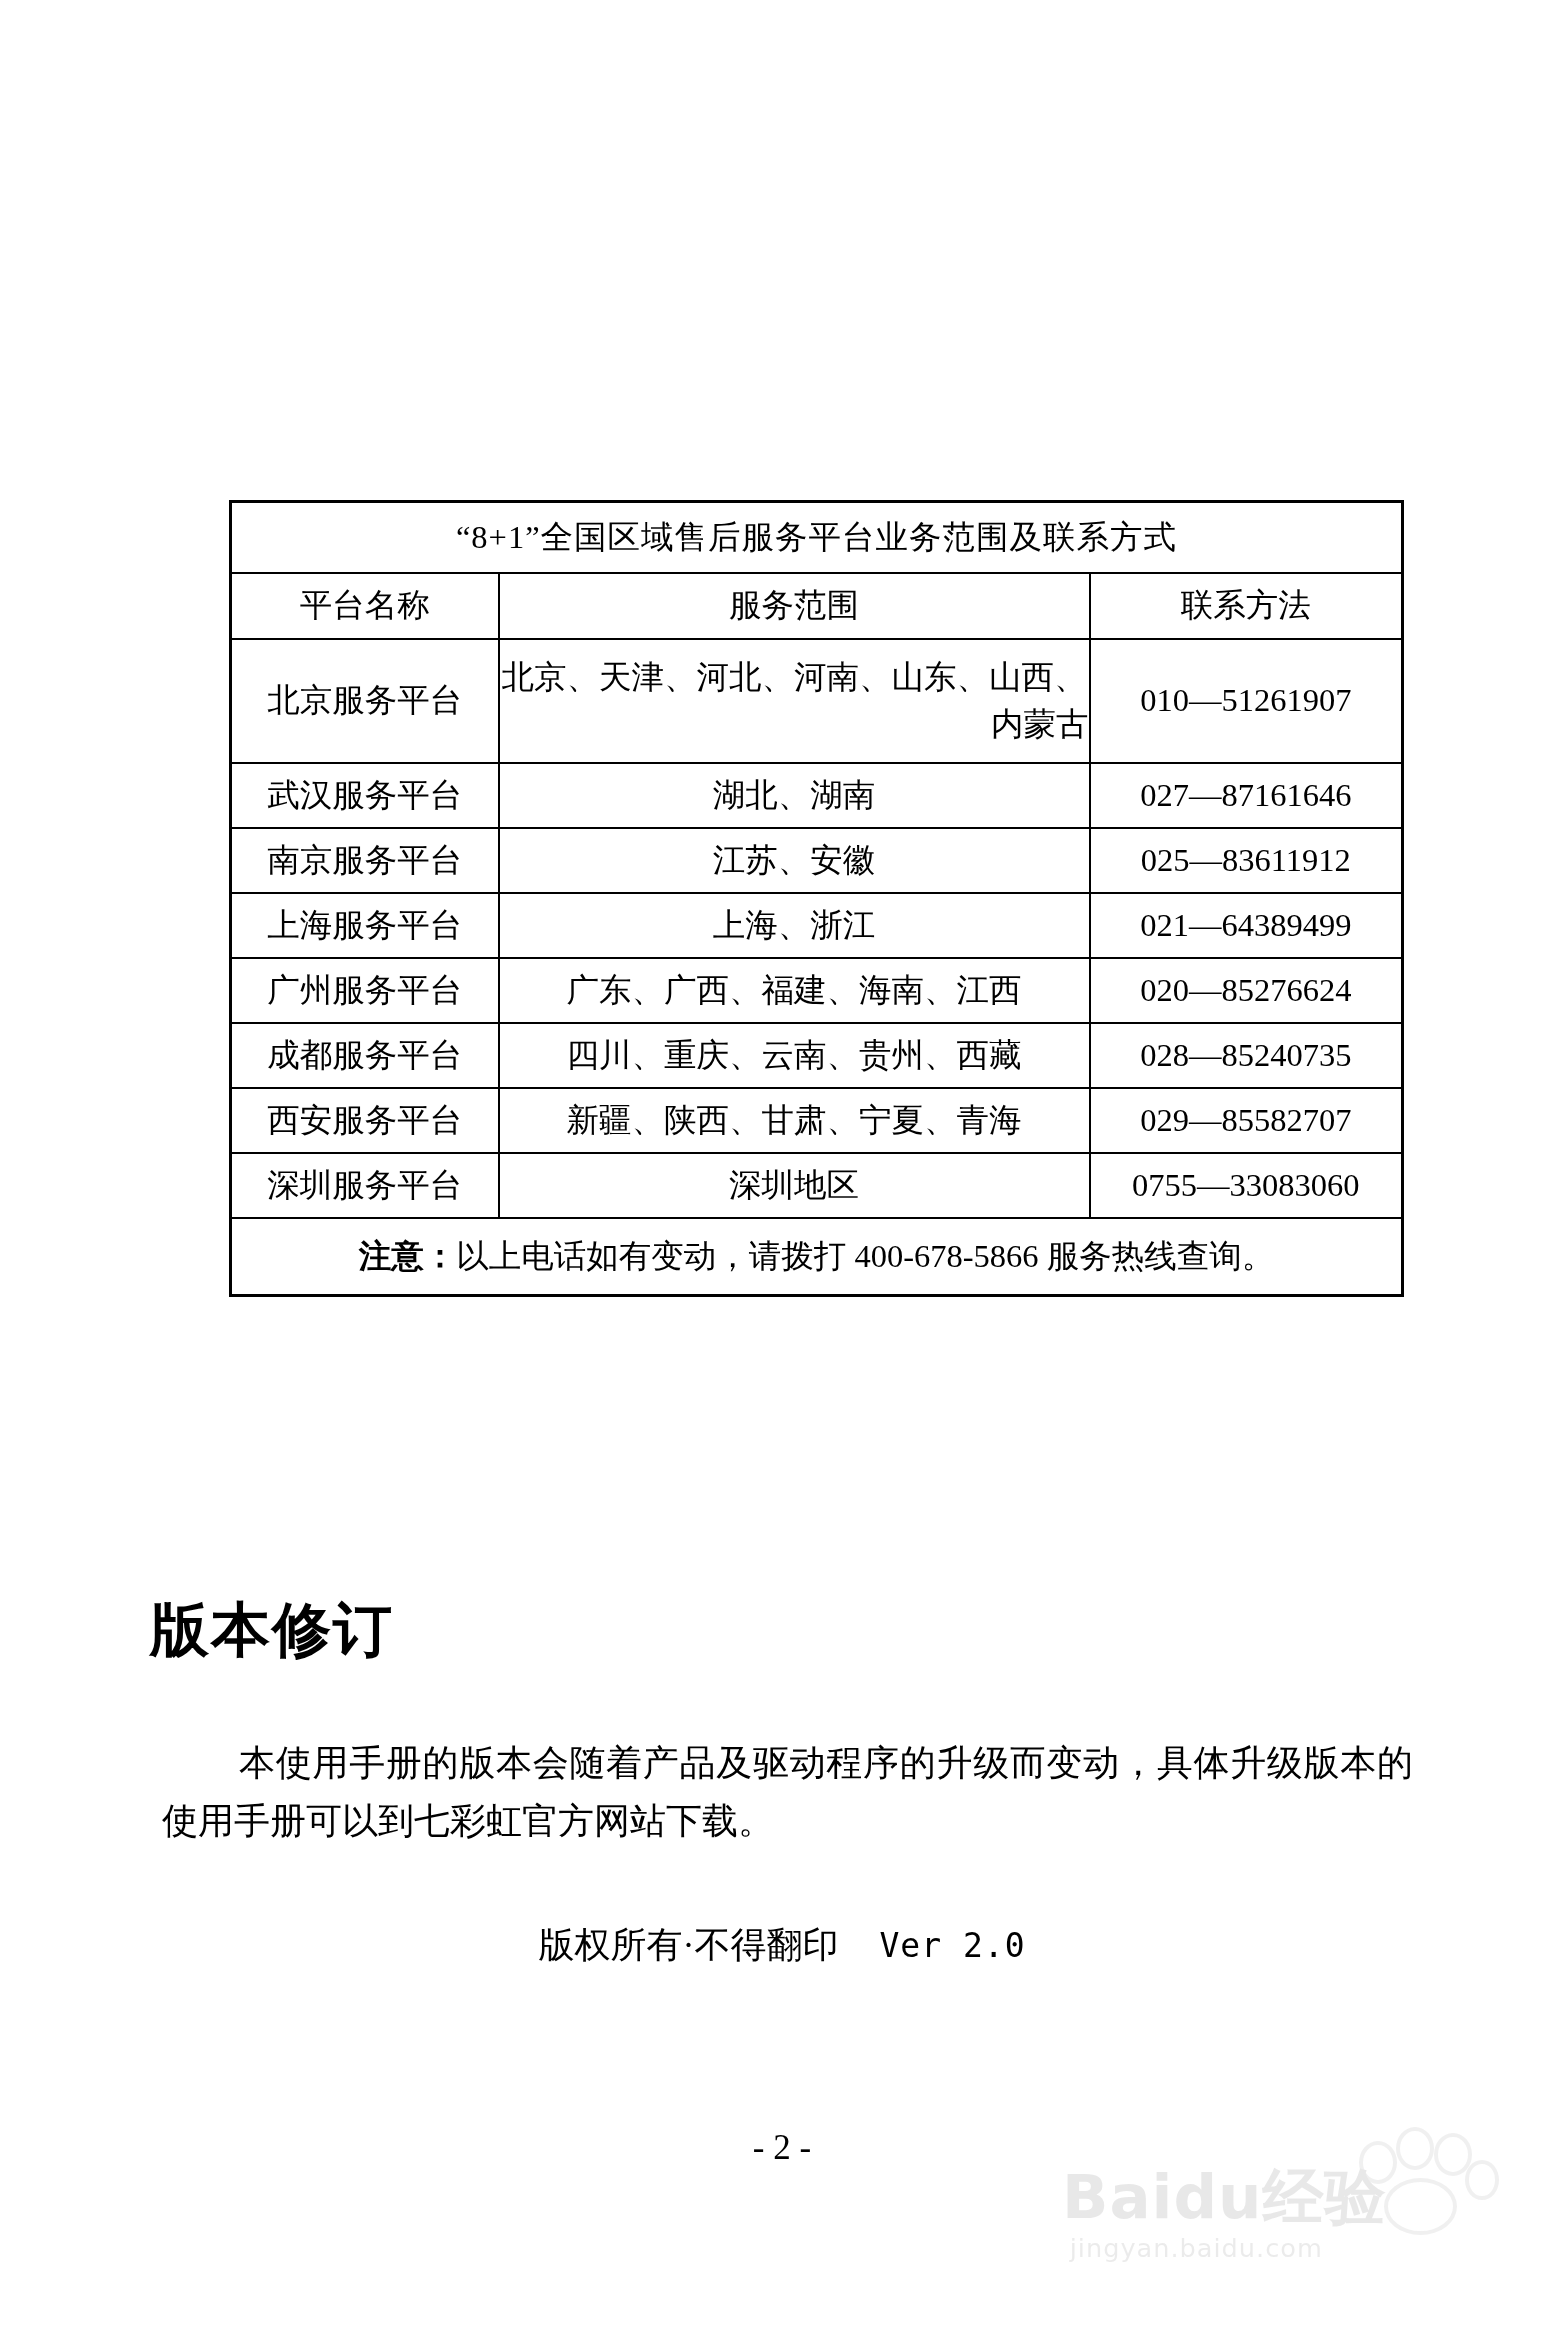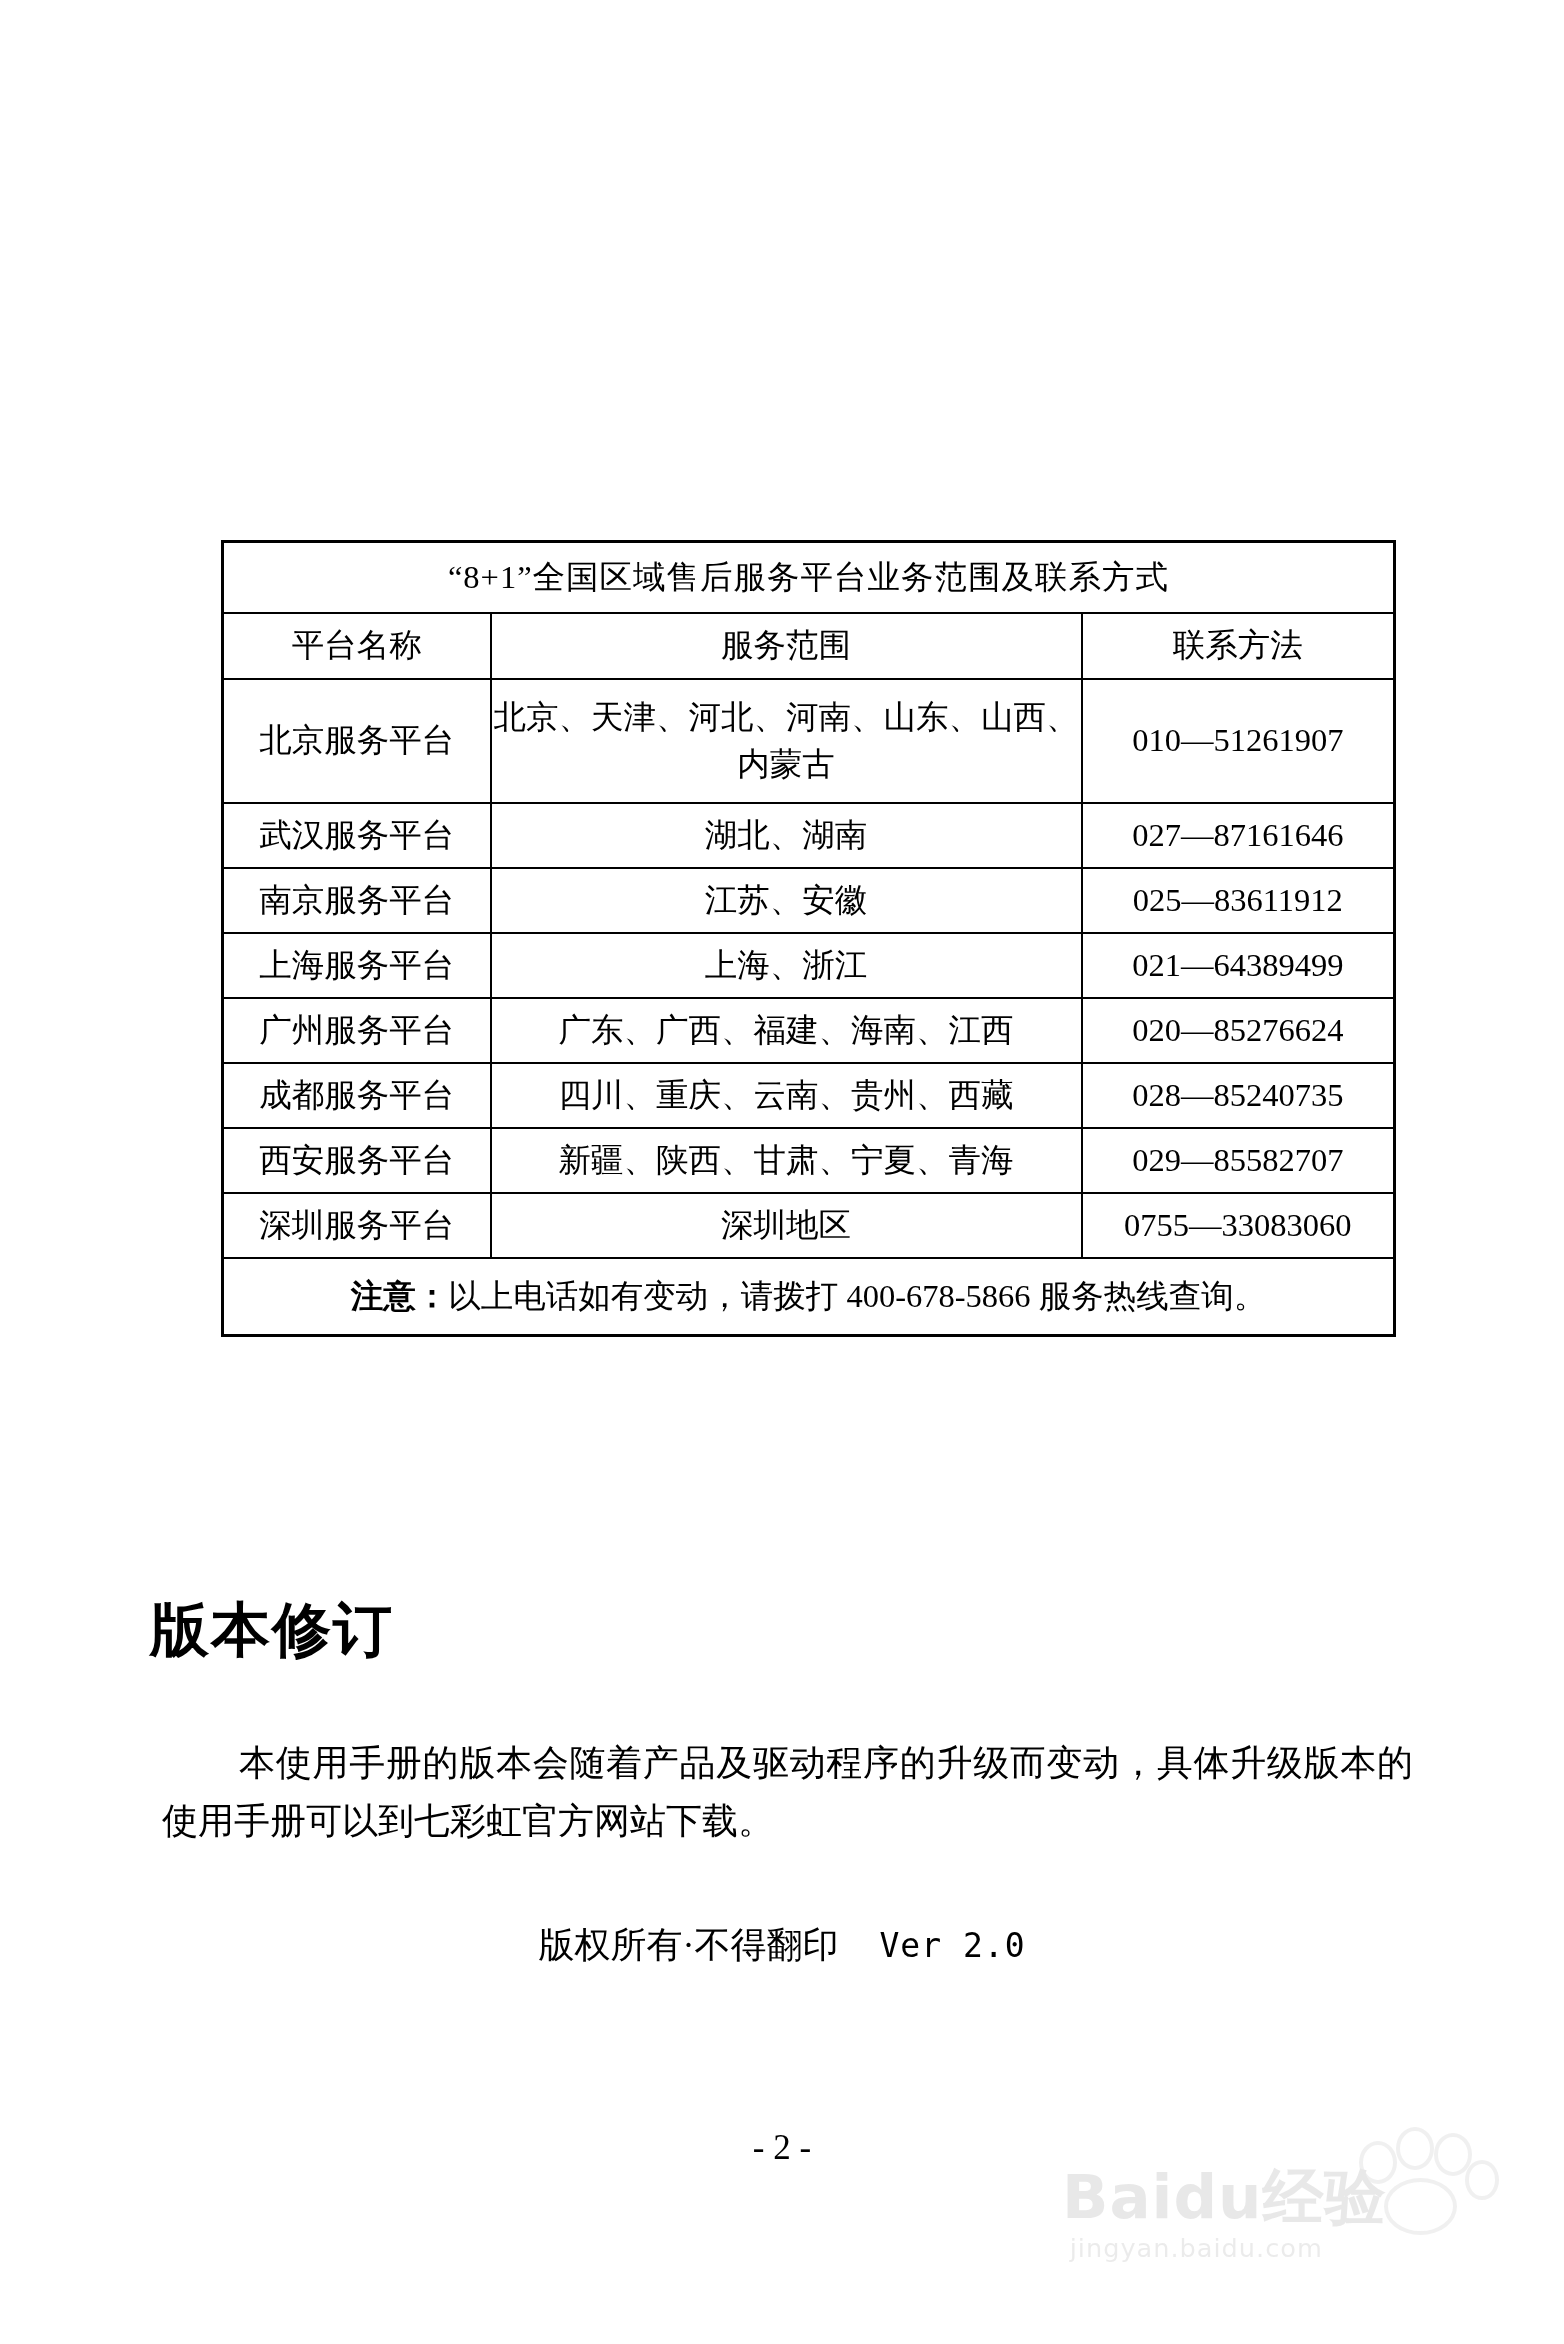--- a/index.html
+++ b/index.html
@@ -18,24 +18,23 @@
   .page {
     position: absolute;
     top: 0; left: 0;
     width: 1564px;
     height: 2344px;
   }
 
   
   .table-wrap {
     position: absolute;
-    left: 221px;
+    left: 229px;
     top: 500px;
     width: 1172px;
-    margin-top: 40px;
   }
   table.service-table {
     border-collapse: collapse;
     width: 1172px;
     table-layout: fixed;
     border: 3px solid #000;
   }
   table.service-table td {
     border: 2px solid #000;
     padding: 0;
@@ -60,21 +59,21 @@
 
   .row-cell { height: 63px; }
   .row-cell.tall { height: 122px; }
   .scope-wrap-first {
     text-align: left;
     padding: 5.9px 2px 5.9px 5.9px;
     line-height: 1.5;
   }
   .scope-wrap-first .l2 {
     display: block;
-    text-align: center;
+    text-align: right;
   }
   .contact-left {
     text-align: left;
     padding-left: 17.7px;
   }
   .note-cell {
     height: 75px;
     font-size: 31.5px;
     text-align: center;
   }

